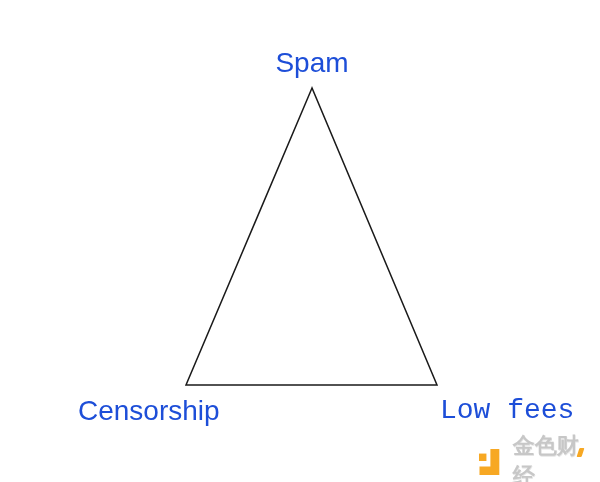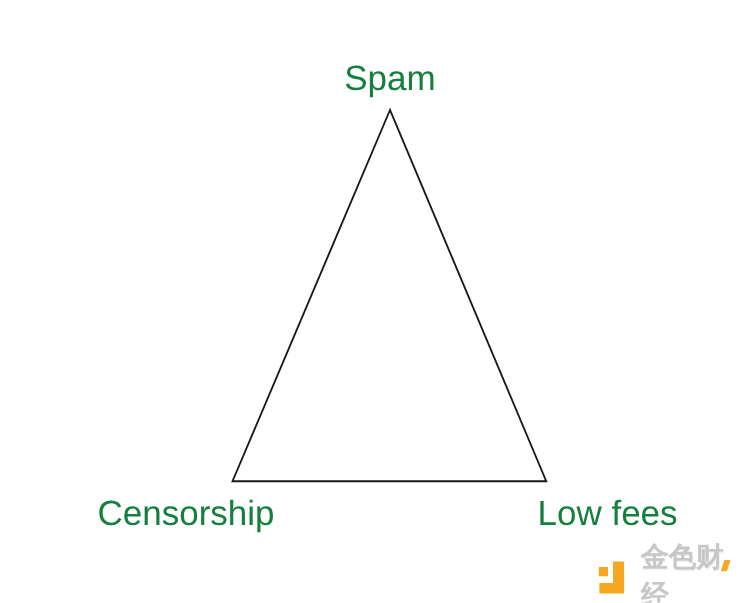--- a/index.html
+++ b/index.html
@@ -20,39 +20,40 @@
     width: 600px; height: 482px;
   }
   .triangle-svg {
     position: absolute;
     left: 0; top: 0;
     width: 600px; height: 482px;
     display: block;
   }
   .label {
     position: absolute;
-    color: #15803d;
+    color: #1d4ed8;
     font-size: 28px;
     line-height: 32px;
     white-space: nowrap;
   }
   .label-top {
     left: 250px;
     top: 47px;
     width: 124px;
     text-align: center;
   }
   .label-bl {
     left: 78px;
     top: 395px;
     text-align: right;
   }
   .label-br {
-    left: 430px;
+    left: 440px;
     top: 395px;
+    font-family: Liberation Mono, monospace;
   }
   .watermark {
     position: absolute;
     left: 478px;
     top: 446px;
     height: 32px;
     display: flex;
     align-items: center;
     gap: 7px;
   }

